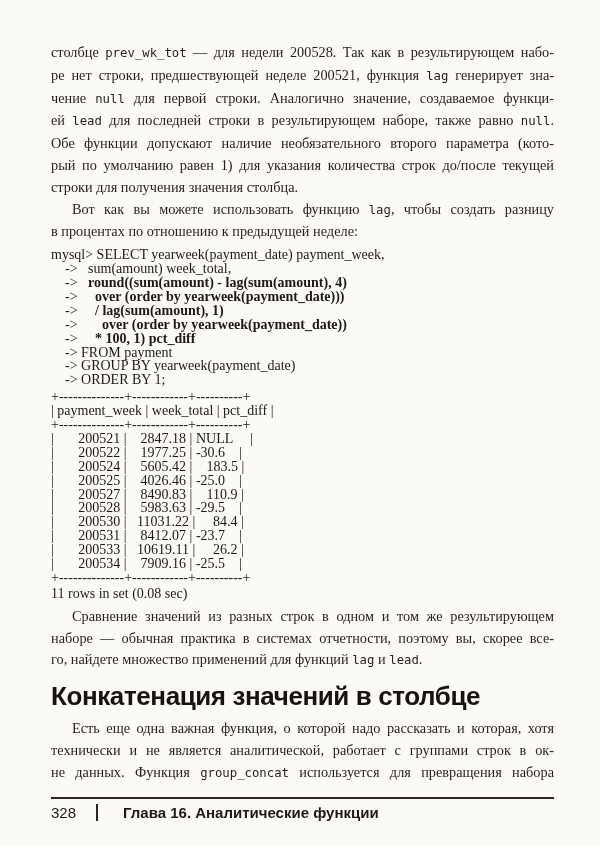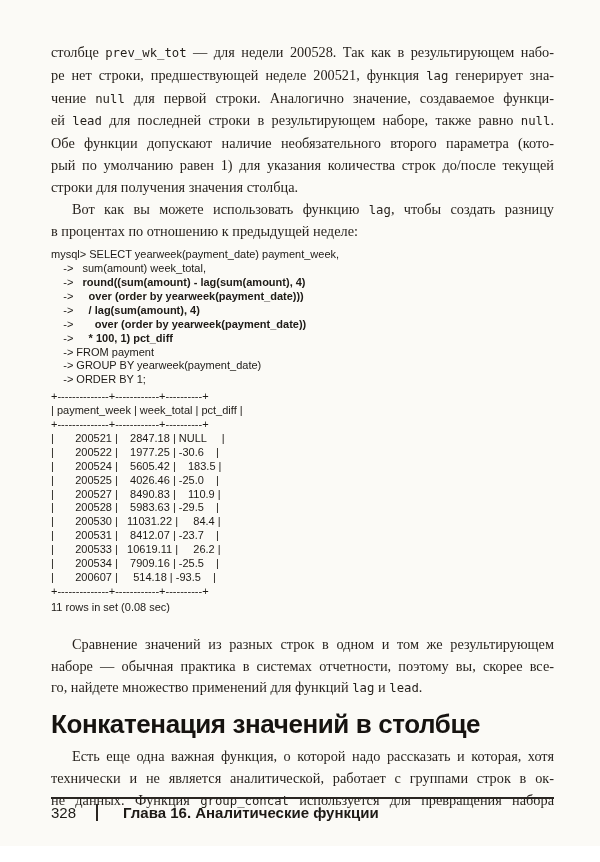--- a/index.html
+++ b/index.html
@@ -21,28 +21,28 @@
   .bl .code {
     font-family:"DejaVu Sans Mono","Liberation Mono",monospace;
     font-size:12.3px;
   }
 
   
   .codeblock { margin:0; }
   .codeblock.sql { margin-top:5px; }
   .codeblock.tbl { margin-top:3px; }
   .cl {
-    font-family:Liberation Sans, sans-serif;
-    font-size:11px; line-height:13.9px; color:#1d1a16;
+    font-family:Liberation Serif, serif;
+    font-size:14px; line-height:13.9px; color:#1d1a16;
     white-space:pre;
   }
   .cl .b { font-weight:bold; }
   .statusline { margin-top:2px; }
 
-  .para.p-after { margin-top:19px; }
+  .para.p-after { margin-top:5px; }
 
   .heading {
     font-family:"Liberation Sans", sans-serif;
     font-weight:bold; font-size:26px; line-height:26px;
     letter-spacing:-0.4px; color:#161310;
     margin:11px 0 9px 0;
   }
 
   .footer { position:absolute; left:51px; width:503px; top:797px; }
   .rule { height:2px; background:#2a2622; }
@@ -76,21 +76,21 @@
     <div class="para">
         <div class="bl ind"><span>Вот как вы можете использовать функцию </span><span class="code">lag</span><span>, чтобы создать разницу</span></div>
         <div class="bl ll"><span>в процентах по отношению к предыдущей неделе:</span></div>
       </div>
 
     <div class="codeblock sql">
         <div class="cl"><span>mysql&gt; SELECT yearweek(payment_date) payment_week,</span></div>
         <div class="cl"><span>    -&gt;   sum(amount) week_total,</span></div>
         <div class="cl"><span>    -&gt;   </span><span class="b">round((sum(amount) - lag(sum(amount), 4)</span></div>
         <div class="cl"><span>    -&gt;     </span><span class="b">over (order by yearweek(payment_date)))</span></div>
-        <div class="cl"><span>    -&gt;     </span><span class="b">/ lag(sum(amount), 4)</span></div>
+        <div class="cl"><span>    -&gt;     </span><span class="b">/ lag(sum(amount), 1)</span></div>
         <div class="cl"><span>    -&gt;       </span><span class="b">over (order by yearweek(payment_date))</span></div>
         <div class="cl"><span>    -&gt;     </span><span class="b">* 100, 1) pct_diff</span></div>
         <div class="cl"><span>    -&gt; FROM payment</span></div>
         <div class="cl"><span>    -&gt; GROUP BY yearweek(payment_date)</span></div>
         <div class="cl"><span>    -&gt; ORDER BY 1;</span></div>
       </div>
 
     <div class="codeblock tbl">
         <div class="cl"><span>+--------------+------------+----------+</span></div>
         <div class="cl"><span>| payment_week | week_total | pct_diff |</span></div>
@@ -98,21 +98,20 @@
         <div class="cl"><span>|       200521 |    2847.18 | NULL     |</span></div>
         <div class="cl"><span>|       200522 |    1977.25 | -30.6    |</span></div>
         <div class="cl"><span>|       200524 |    5605.42 |    183.5 |</span></div>
         <div class="cl"><span>|       200525 |    4026.46 | -25.0    |</span></div>
         <div class="cl"><span>|       200527 |    8490.83 |    110.9 |</span></div>
         <div class="cl"><span>|       200528 |    5983.63 | -29.5    |</span></div>
         <div class="cl"><span>|       200530 |   11031.22 |     84.4 |</span></div>
         <div class="cl"><span>|       200531 |    8412.07 | -23.7    |</span></div>
         <div class="cl"><span>|       200533 |   10619.11 |     26.2 |</span></div>
         <div class="cl"><span>|       200534 |    7909.16 | -25.5    |</span></div>
-        <div class="cl"><span>|       200607 |     514.18 | -93.5    |</span></div>
         <div class="cl"><span>+--------------+------------+----------+</span></div>
       </div>
 
     <div class="cl statusline">11 rows in set (0.08 sec)</div>
 
     <div class="para p-after">
         <div class="bl ind"><span>Сравнение значений из разных строк в одном и том же результирующем</span></div>
         <div class="bl"><span>наборе — обычная практика в системах отчетности, поэтому вы, скорее все-</span></div>
         <div class="bl ll"><span>го, найдете множество применений для функций </span><span class="code">lag</span><span> и </span><span class="code">lead</span><span>.</span></div>
       </div>

